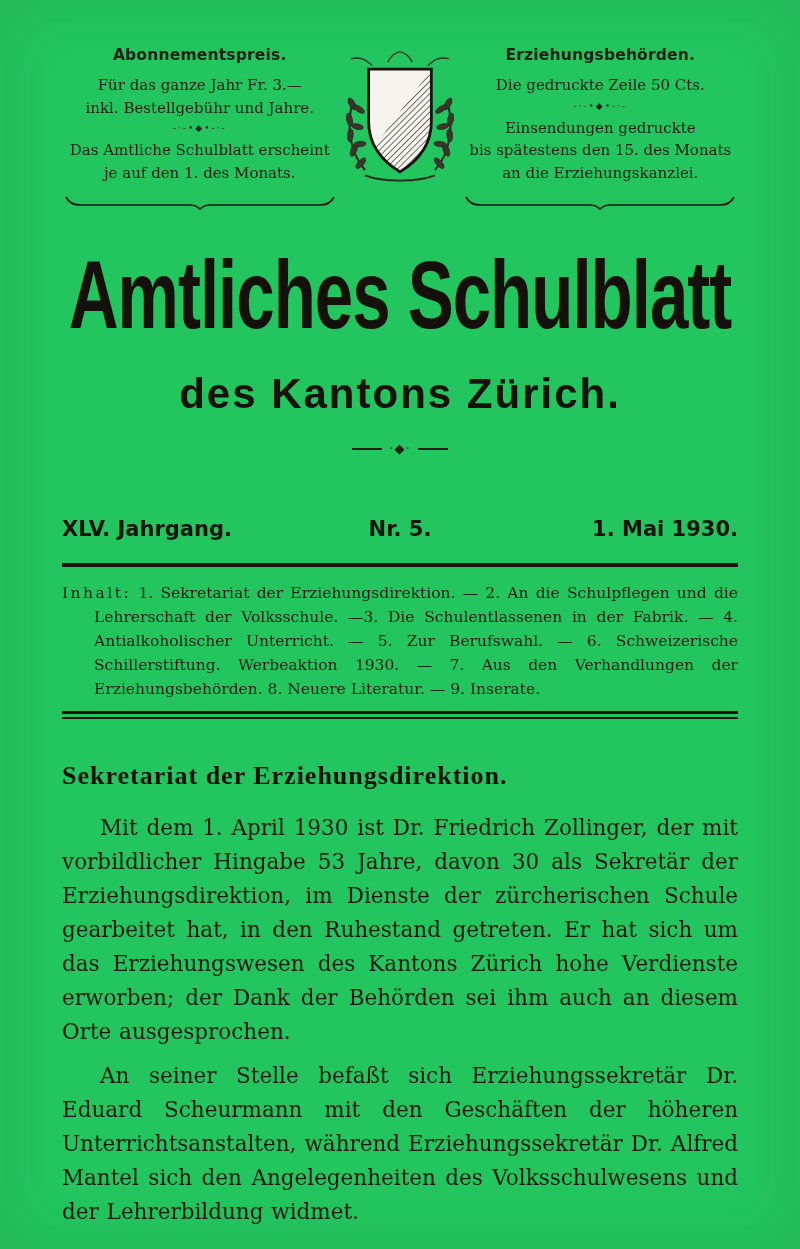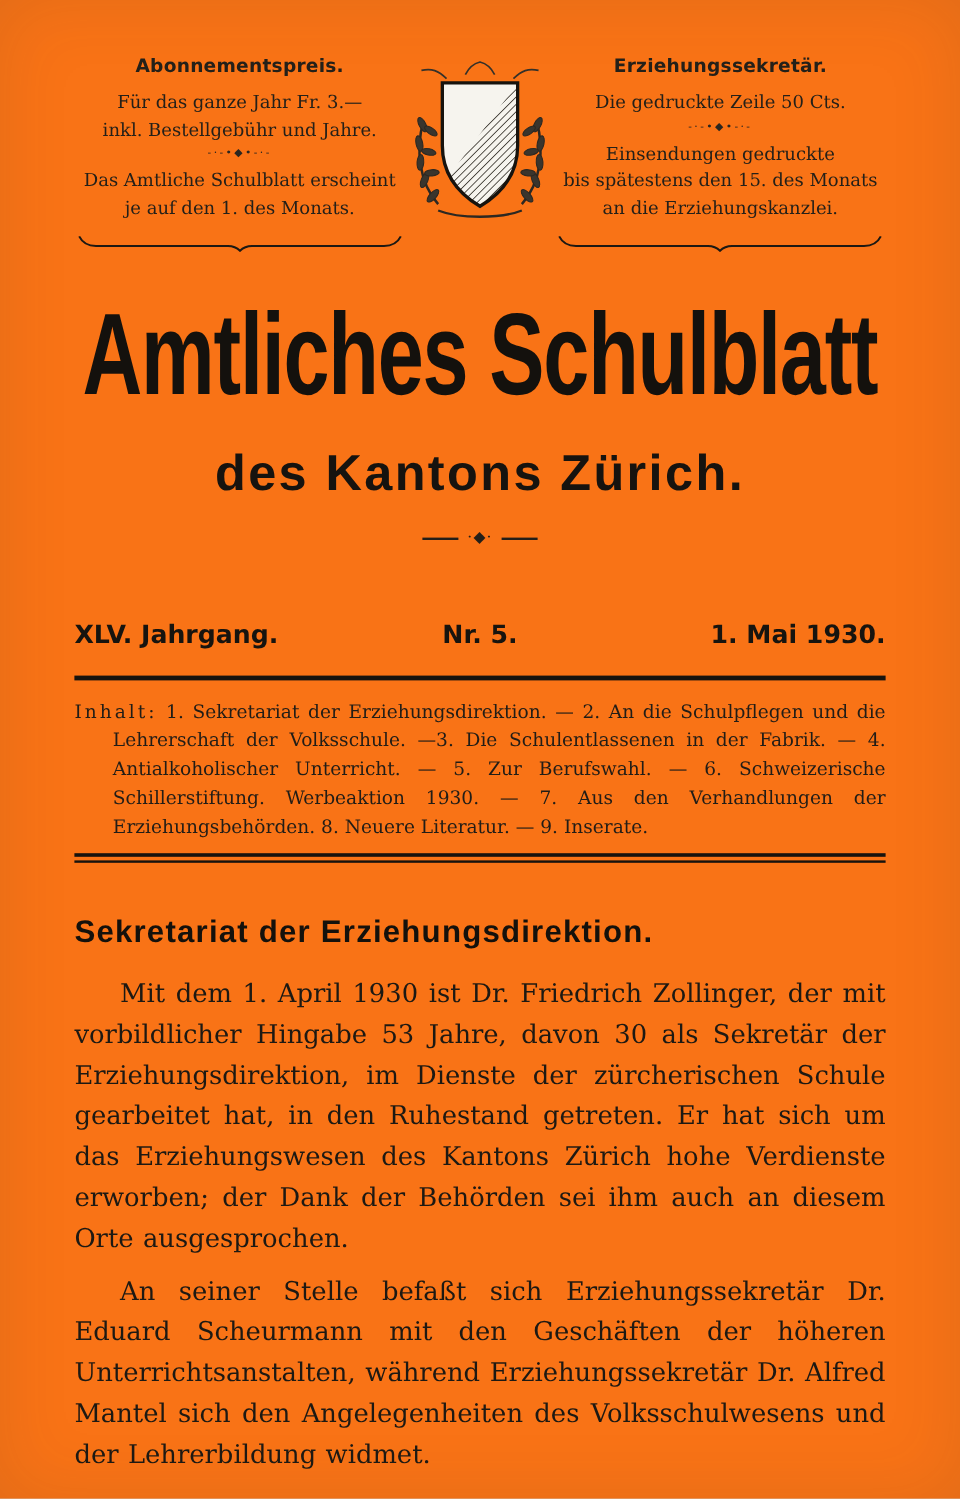--- a/index.html
+++ b/index.html
@@ -1,21 +1,21 @@
 <!DOCTYPE html>
 <html><head>
 <meta charset="utf-8">
 <style>
   html,body { margin:0; padding:0; background:#d8d5cf; }
   .page {
     position:relative;
     width:800px; height:1249px;
     margin:0 auto;
     box-sizing:border-box;
-    background:#f97316;
+    background:#22c55e;
     color:#1e1b17;
     font-family:"DejaVu Serif", serif;
     padding:44px 62px 0 62px;
     overflow:hidden;
     box-shadow:inset 0 0 60px rgba(60,55,45,.12);
   }
 
   
   .masthead { display:flex; justify-content:space-between; align-items:flex-start; }
   .mh-col { width:282px; text-align:center; font-size:15px; line-height:1.5; color:#242019; }
@@ -70,21 +70,21 @@
   .inhalt {
     font-size:15.5px; line-height:1.55; text-align:justify;
     color:#211d17;
     margin:14px 0 6px;
     padding-left:32px; text-indent:-32px;
   }
   .inhalt-label { letter-spacing:2.5px; }
 
   
   .article-heading {
-    font-family:Liberation Sans, sans-serif;
+    font-family:Liberation Serif, serif;
     font-weight:bold;
     font-size:26px;
     letter-spacing:1px;
     color:#14110c;
     margin:42px 0 20px;
   }
   .body-par {
     font-size:21.5px; line-height:1.58; text-align:justify;
     text-indent:38px; word-spacing:1px;
     margin:0 0 10px;
@@ -154,21 +154,21 @@
           <path d="M56,16 C60,8 66,5 70,4 C74,5 80,8 84,16"></path>
         </g>
 
         <path d="M34,24 L106,24 L106,84 C106,112 90,130 70,142 C50,130 34,112 34,84 Z" fill="#f6f4ee"></path>
         <polygon points="34,122 106,24 106,150 34,150" clip-path="url(#shieldClip)" fill="url(#hatch)"></polygon>
         <path d="M34,24 L106,24 L106,84 C106,112 90,130 70,142 C50,130 34,112 34,84 Z" fill="none" stroke="#17130e" stroke-width="3.2"></path>
       </svg>
     </div>
 
     <div class="mh-col">
-      <div class="mh-heading">Erziehungssekretär.</div>
+      <div class="mh-heading">Erziehungsbehörden.</div>
       <div class="mh-line">Die gedruckte Zeile 50 Cts.</div>
       <div class="mh-divider">-·-•◆•-·-</div>
       <div class="mh-line">Einsendungen gedruckte</div>
       <div class="mh-line">bis spätestens den 15. des Monats</div>
       <div class="mh-line">an die Erziehungskanzlei.</div>
       <svg class="mh-brace" width="274" height="16" viewBox="0 0 274 16">
         <path d="M3,3 Q7,11 17,11 L127,11 Q133,11 137,15 Q141,11 147,11 L257,11 Q267,11 271,3" fill="none" stroke="#1d1913" stroke-width="1.7"></path>
       </svg>
     </div>
   </div>

